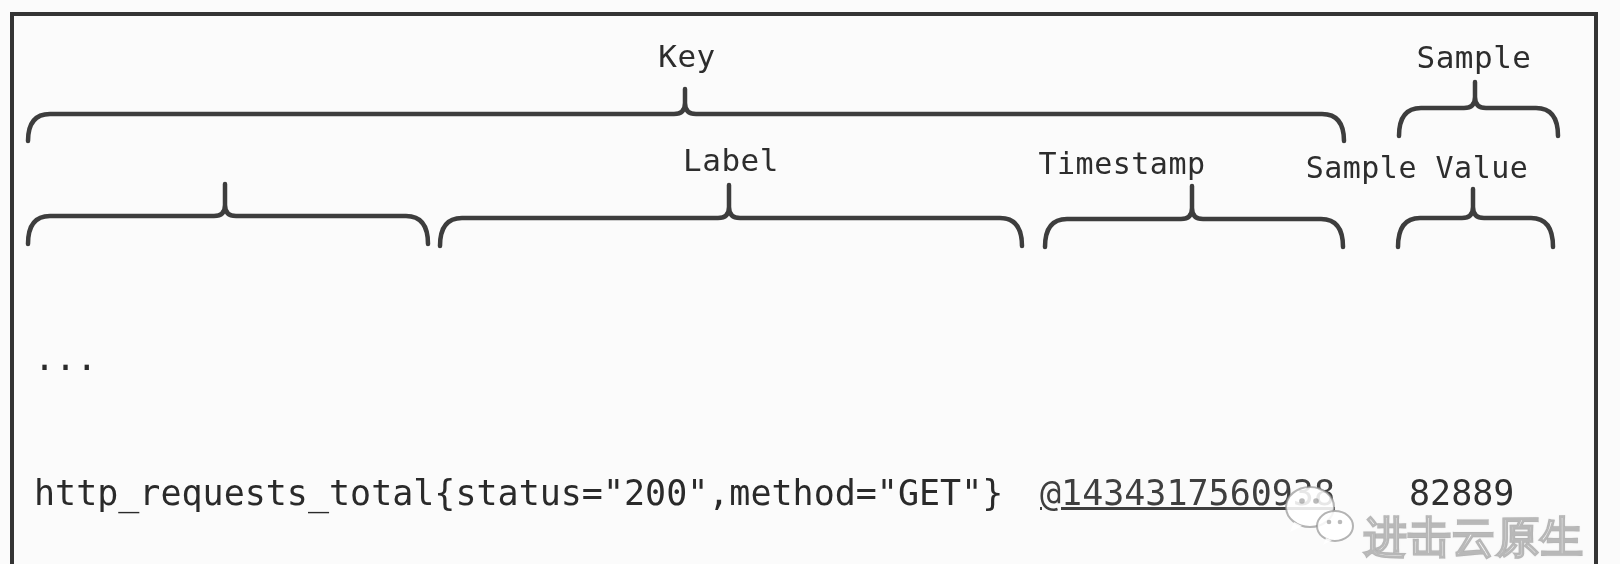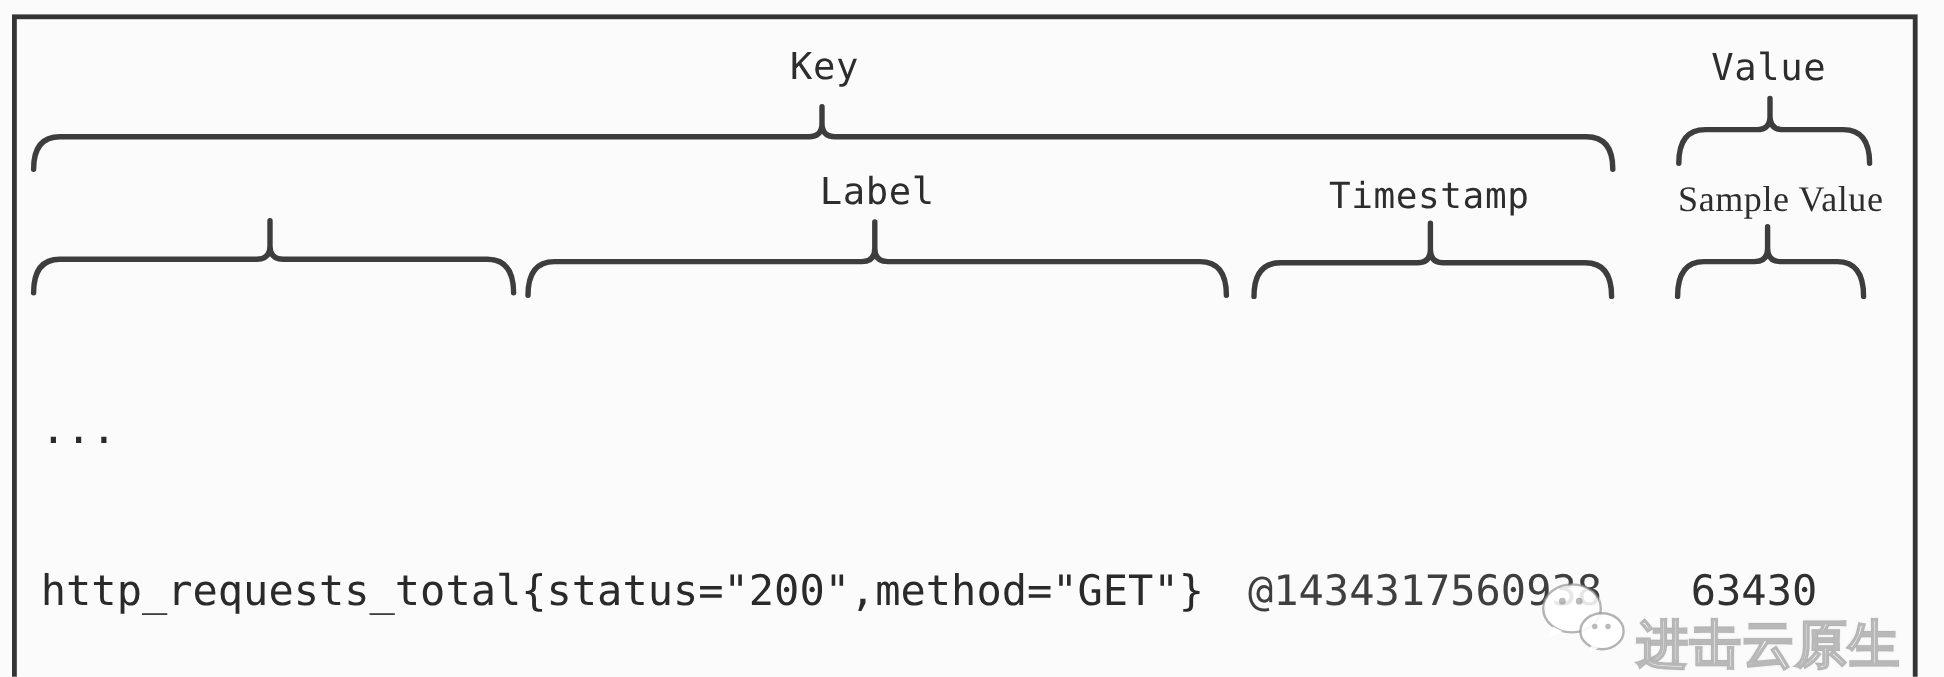--- a/index.html
+++ b/index.html
@@ -35,21 +35,21 @@
   .ann.small{ font-size:30px; }
 
   
   .samples{
     position:absolute; left:34px; top:246px;
     font-size:35px; line-height:45px;
     color:#2a2a2a; white-space:pre;
   }
   .row{ display:flex; }
   .c-series{ width:1006px; }
-  .c-ts{ width:369px; }
+  .c-ts{ width:369px;text-decoration:underline; }
   .c-val{ color:#303030; }
   .ts-dark{ color:#3f3f3f; }
 
   
   .watermark{
     position:absolute; left:1282px; top:462px;
     display:flex; align-items:center; gap:6px;
     z-index:5;
   }
   .watermark .wm-text{
@@ -75,34 +75,34 @@
       <path d="M 28,141 Q 28,114 50,114 H 674 Q 685,114 685,103 V 89 M 685,103 Q 685,114 696,114 H 1322 Q 1344,114 1344,141"></path>
       <path d="M 1399,136 Q 1399,108 1421,108 H 1464 Q 1475,108 1475,97 V 82 M 1475,97 Q 1475,108 1486,108 H 1536 Q 1558,108 1558,136"></path>
       <path d="M 28,244 Q 28,216 50,216 H 214 Q 225,216 225,205 V 184 M 225,205 Q 225,216 236,216 H 406 Q 428,216 428,244"></path>
       <path d="M 440,246 Q 440,218 462,218 H 718 Q 729,218 729,207 V 185 M 729,207 Q 729,218 740,218 H 1000 Q 1022,218 1022,246"></path>
       <path d="M 1045,247 Q 1045,219 1067,219 H 1181 Q 1192,219 1192,208 V 186 M 1192,208 Q 1192,219 1203,219 H 1321 Q 1343,219 1343,247"></path>
       <path d="M 1398,247 Q 1398,218 1420,218 H 1462 Q 1473,218 1473,207 V 189 M 1473,207 Q 1473,218 1484,218 H 1531 Q 1553,218 1553,247"></path>
     </g>
   </svg>
 
   <div class="ann" style="left:687px; top:38px;">Key</div>
-  <div class="ann" style="left:1474px; top:39px;">Value</div>
+  <div class="ann" style="left:1474px; top:39px;">Sample</div>
 
   <div class="ann" style="left:731px; top:142px;text-align:center;">Label</div>
-  <div class="ann small" style="left:1191px; top:146px;">Timestamp</div>
-  <div class="ann small" style="left:1484px; top:150px;font-family:Liberation Serif, serif;">Sample Value</div>
+  <div class="ann small" style="left:1122px; top:146px;">Timestamp</div>
+  <div class="ann small" style="left:1417px; top:150px;">Sample Value</div>
 
   <div class="samples">
     <div class="row">
       <span>...</span>
     </div>
     <div class="row">
       <span class="c-series">http_requests_total{status="200",method="GET"}</span>
       <span class="c-ts ts-dark">@1434317560938</span>
-      <span class="c-val">63430</span>
+      <span class="c-val">82889</span>
     </div>
     
     
     
     
     
   </div>
 
   <div class="watermark">
     <svg width="76" height="62" viewBox="0 0 76 62">

